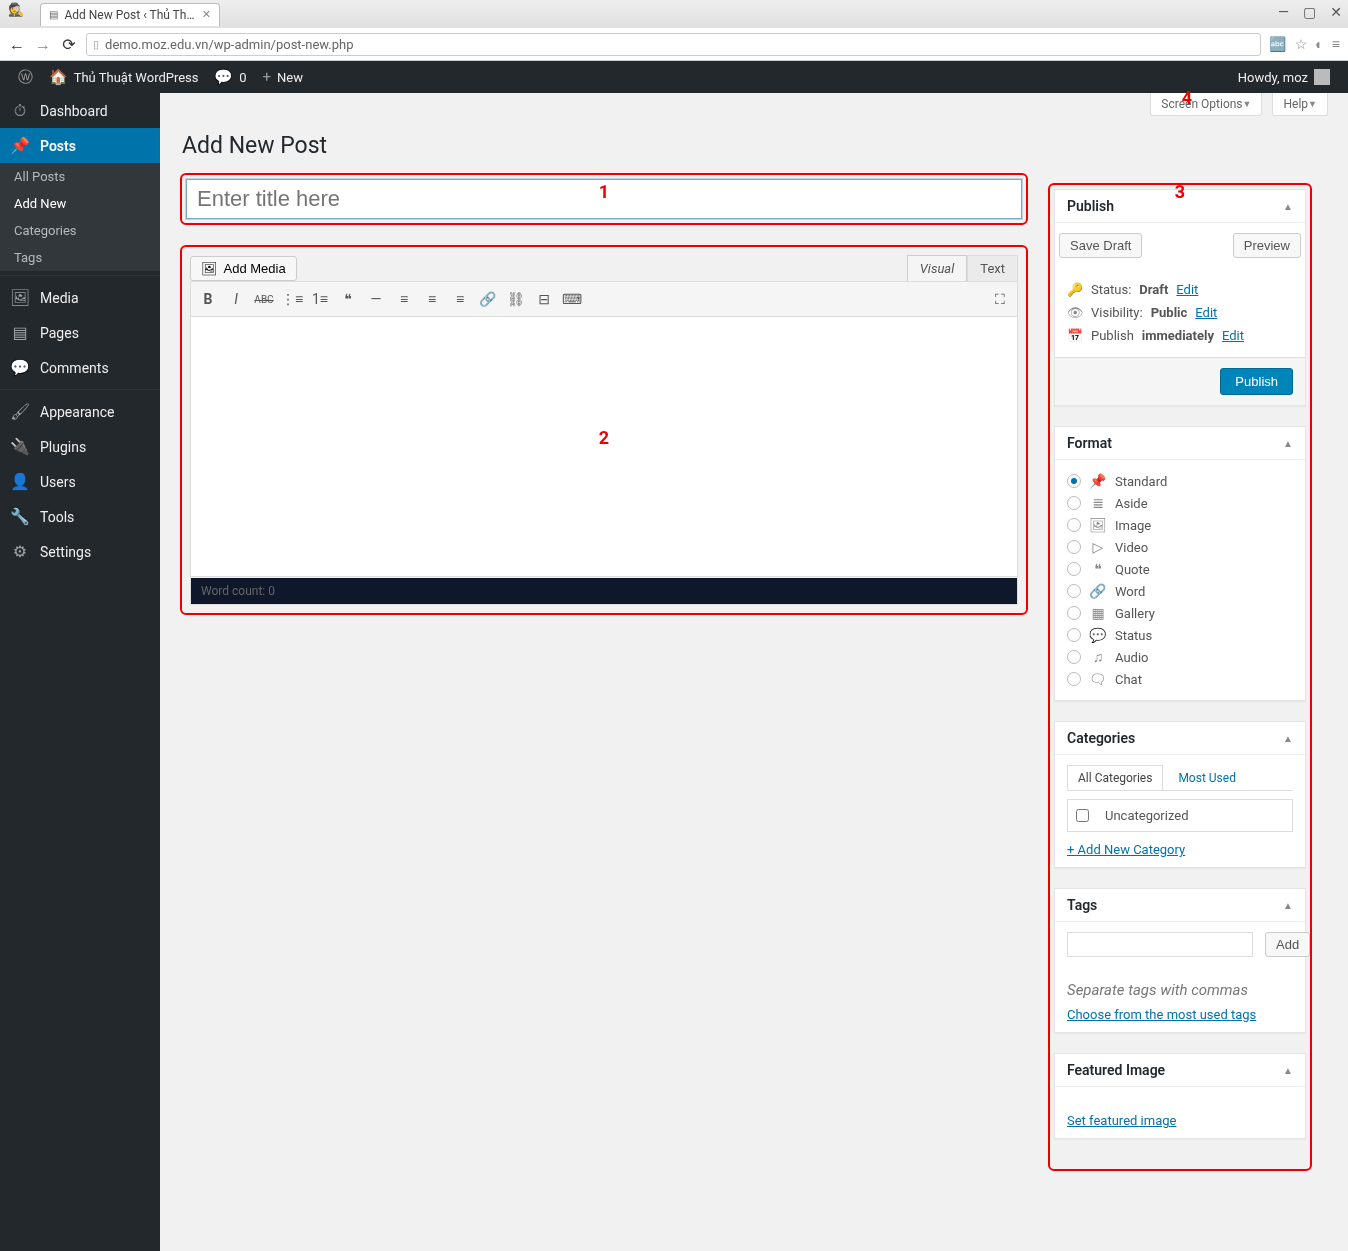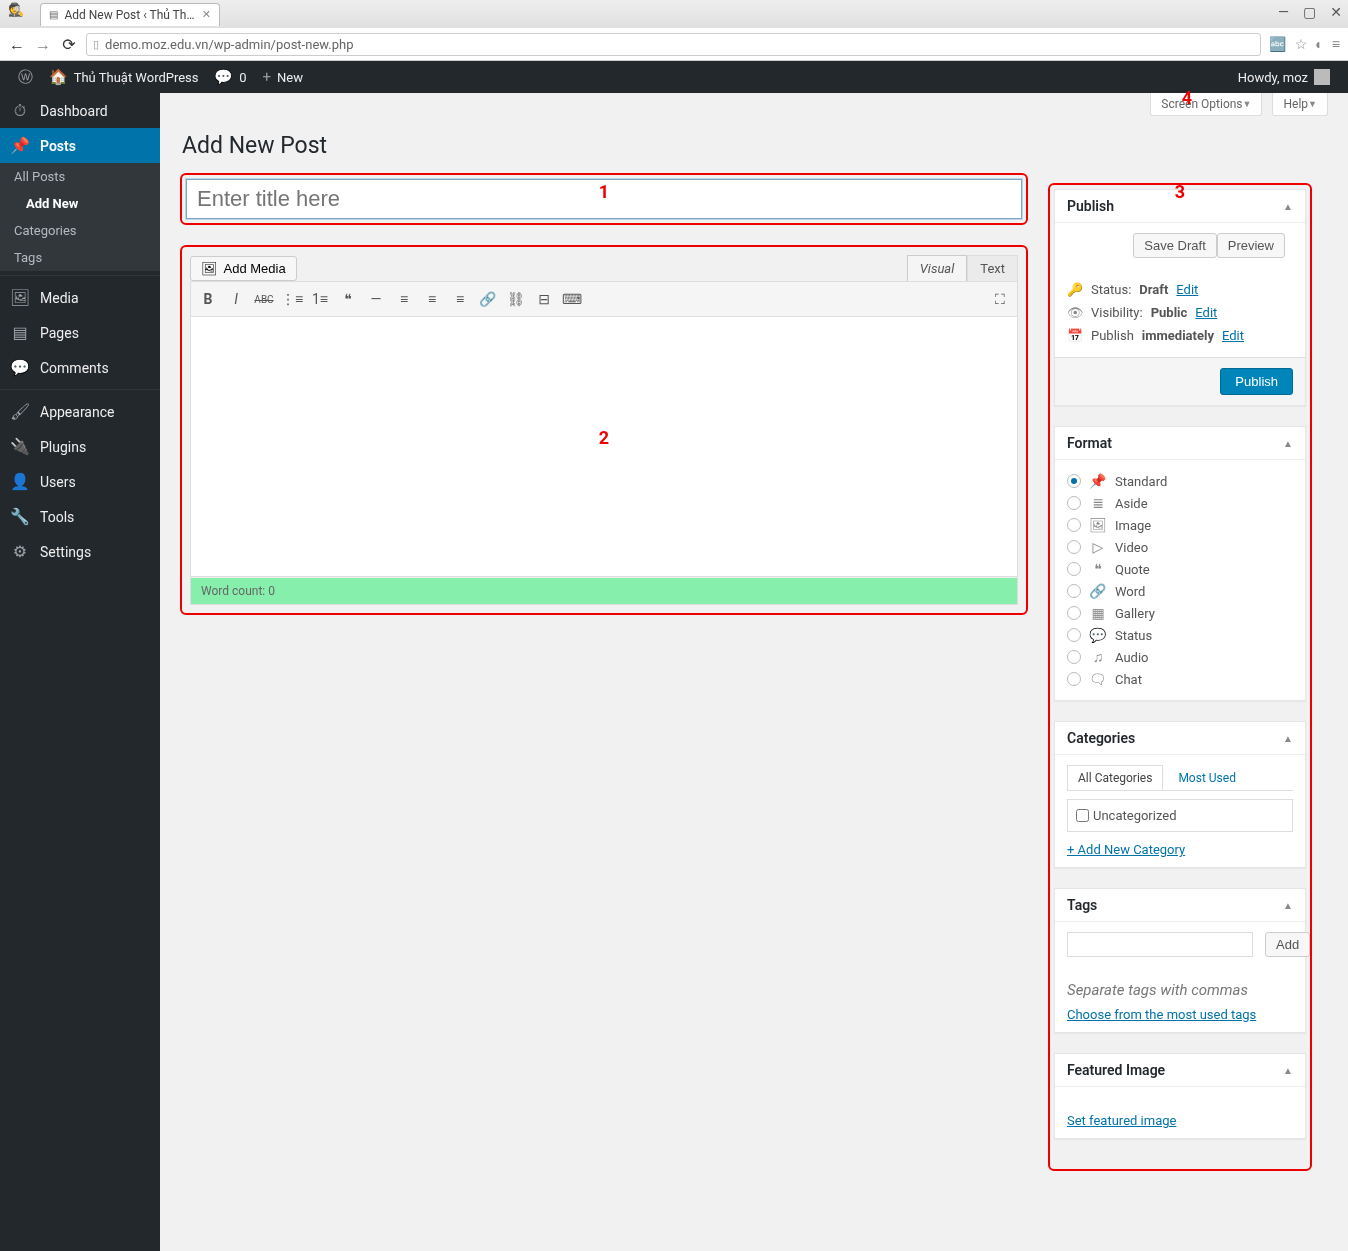--- a/index.html
+++ b/index.html
@@ -30,21 +30,21 @@
 
 .wp-wrap { display: flex; min-height: 1000px; }
 .adminmenu { width: 160px; background: #23282d; color: #eee; padding-bottom: 40px; }
 .menu-item { display: flex; align-items: center; gap: 10px; padding: 8px 10px; color: #eee; font-size: 14px; cursor: pointer; }
 .menu-item .dashicon { width: 20px; text-align: center; color: #9ea3a8; font-size: 16px; }
 .menu-item.current { background: #0073aa; color: #fff; font-weight: 600; }
 .menu-item.current .dashicon { color: #fff; }
 .menu-item.top-sep { border-top: 1px solid #333; margin-top: 4px; padding-top: 12px; }
 .submenu { background: #32373c; }
 .submenu .sub { padding: 6px 12px 6px 14px; font-size: 13px; color: #b3b9be; cursor: pointer; }
-.submenu .sub.current { color: #fff; font-weight: 700; margin-left: 12px; }
+.submenu .sub.current { color: #fff; font-weight: 400; }
 
 .content { flex: 1; padding: 0; position: relative; }
 .content-inner { padding: 10px 20px 40px 20px; }
 
 
 .screen-meta { display: flex; justify-content: flex-end; gap: 10px; padding: 0 20px; margin-top: 0; position: relative; }
 .screen-meta .tab-btn { background: #fff; border: 1px solid #ddd; border-top: none; border-radius: 0 0 3px 3px; padding: 4px 10px; font-size: 12px; color: #666; cursor: pointer; display: flex; align-items: center; }
 .screen-meta .caret { font-size: 9px; color: #888; }
 
 h1.page-title { font-size: 23px; font-weight: 400; color: #23282d; margin: 6px 0 14px 2px; }
@@ -61,50 +61,50 @@
 .editor-wrap { padding: 8px; }
 .media-row { display: flex; justify-content: space-between; align-items: flex-end; margin-bottom: 0; }
 .media-btn { background: #f7f7f7; border: 1px solid #ccc; border-radius: 3px; padding: 4px 10px; font-size: 13px; display: flex; align-items: center; gap: 6px; cursor: pointer; }
 .editor-tabs { display: flex; }
 .editor-tab { border: 1px solid #ddd; border-bottom: none; background: #ebebeb; padding: 5px 12px; font-size: 13px; color: #555; cursor: pointer; }
 .editor-tab.active { background: #f5f5f5; border-color: #ccc; font-style: italic; }
 .editor-toolbar { background: #f5f5f5; border: 1px solid #ddd; display: flex; align-items: center; padding: 4px; gap: 2px; }
 .editor-toolbar .tb-btn { width: 26px; height: 26px; display: flex; align-items: center; justify-content: center; color: #555; font-size: 14px; cursor: pointer; }
 .editor-toolbar .tb-spacer { flex: 1; }
 .editor-body { background: #fff; border: 1px solid #ddd; border-top: none; min-height: 260px; position: relative; }
-.editor-status { background: #86efac; border: 1px solid #ddd; border-top: 1px solid #eee; padding: 6px 10px; font-size: 12px; color: #666; }
+.editor-status { background: #0f172a; border: 1px solid #ddd; border-top: 1px solid #eee; padding: 6px 10px; font-size: 12px; color: #666; }
 
 
 .side-col { width: 280px; padding: 10px 16px 40px 0; }
 .cols { display: flex; gap: 20px; }
 .main-col { flex: 1; }
 .postbox { background: #fff; border: 1px solid #e5e5e5; box-shadow: 0 1px 1px rgba(0,0,0,.04); margin-bottom: 20px; }
 .postbox-header { display: flex; justify-content: space-between; align-items: center; padding: 8px 12px; border-bottom: 1px solid #eee; }
 .postbox-header h2 { font-size: 14px; font-weight: 600; color: #23282d; }
 .postbox-header .toggle { color: #888; font-size: 10px; cursor: pointer; }
 .postbox-body { padding: 10px 12px; font-size: 13px; }
-.postbox-actions { padding: 10px 20px; display: flex; justify-content: flex-end; align-items: center; }
+.postbox-actions { padding: 10px 4px; display: flex; justify-content: space-between; align-items: center; }
 .button { background: #f7f7f7; border: 1px solid #ccc; border-radius: 3px; padding: 4px 10px; font-size: 13px; cursor: pointer; color: #555; }
 .button-primary { background: #0085ba; border: 1px solid #006a95; color: #fff; border-radius: 3px; padding: 5px 14px; font-size: 13px; cursor: pointer; }
 .publish-footer { background: #f5f5f5; border-top: 1px solid #ddd; padding: 10px 12px; display: flex; justify-content: flex-end; }
 .misc-line { display: flex; align-items: center; gap: 8px; padding: 4px 0; color: #555; }
 .misc-line .mi-icon { color: #888; width: 16px; text-align: center; }
 .misc-line a { color: #0073aa; text-decoration: underline; cursor: pointer; }
 
 .format-list { list-style: none; }
 .format-list li { display: flex; align-items: center; gap: 8px; padding: 3px 0; color: #555; }
 .format-list .radio { width: 14px; height: 14px; border: 1px solid #bbb; border-radius: 50%; display: inline-flex; align-items: center; justify-content: center; }
 .format-list .radio.checked::after { content: ""; width: 6px; height: 6px; background: #0073aa; border-radius: 50%; }
 .format-list .fi-icon { color: #888; width: 18px; text-align: center; font-size: 14px; }
 
 .cat-tabs { display: flex; border-bottom: 1px solid #ddd; margin-bottom: 8px; }
 .cat-tab { padding: 5px 10px; font-size: 12px; border: 1px solid #ddd; border-bottom: none; margin-right: 4px; background: #fff; cursor: pointer; }
 .cat-tab.inactive { border-color: transparent; color: #0073aa; }
 .cat-box { border: 1px solid #ddd; padding: 8px; }
-.cat-box label { display: flex; align-items: center; gap: 4px; color: #555; }
+.cat-box label { display: flex; align-items: center; gap: 16px; color: #555; }
 .cat-add { display: block; margin-top: 10px; color: #0073aa; text-decoration: underline; cursor: pointer; }
 
 .tag-row { display: flex; gap: 12px; }
 .tag-row input { flex: 1; border: 1px solid #ddd; padding: 4px; font-size: 13px; }
 .tag-hint { color: #777; font-style: italic; margin-top: 24px; font-size: 15px; }
 .tag-link { display: block; margin-top: 8px; color: #0073aa; text-decoration: underline; cursor: pointer; }
 
 .annot3 { border: 2px solid #e00; border-radius: 6px; padding: 4px 4px 10px 4px; position: relative; }
 .annot3 .annot-num { top: -4px; left: 50%; transform: translateX(-50%); }
 .annot4 { position: absolute; color: #e00; font-weight: 700; font-size: 18px; right: 156px; top: -6px; }

